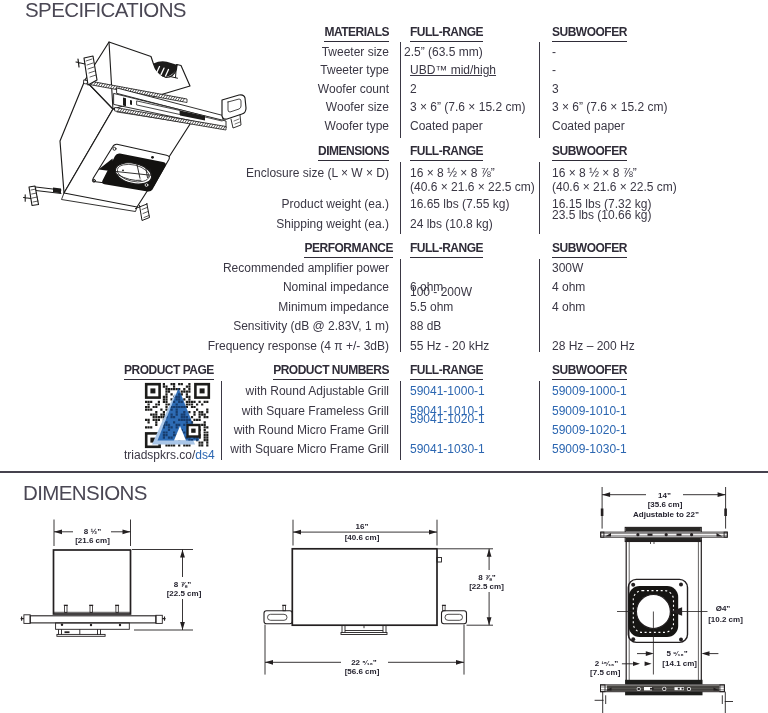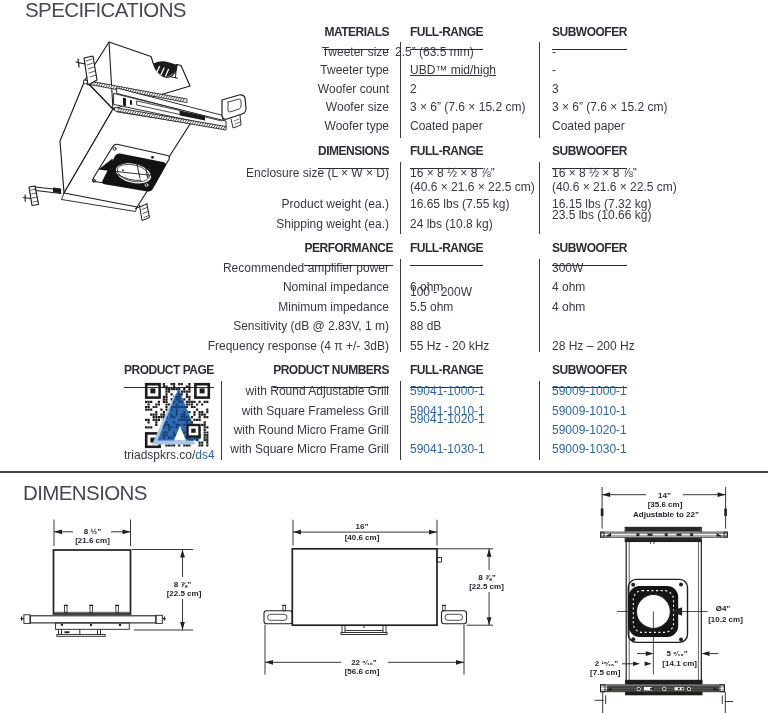--- a/index.html
+++ b/index.html
@@ -1,20 +1,20 @@
 <!DOCTYPE html>
 <html><head>
 <meta charset="utf-8">
 <style>
   html,body{margin:0;padding:0;background:#fff;width:768px;height:713px;overflow:hidden;}
   body{font-family:"Liberation Sans", sans-serif;position:relative;}
   .t{position:absolute;font-size:12px;color:#3a3744;white-space:nowrap;line-height:14px;}
   .lab{text-align:right;}
   .hd{font-weight:bold;color:#2f2c38;letter-spacing:-0.5px;}
-  .hd span{border-bottom:1.6px solid #2f2c38;padding-bottom:10px;display:inline-block;}
+  .hd span{border-bottom:1.6px solid #2f2c38;padding-bottom:2px;display:inline-block;}
   .vr{position:absolute;width:1.2px;background:#3a3744;}
   .blue{color:#2b66b1;}
   .title{position:absolute;font-size:20.5px;color:#4a4754;letter-spacing:-0.6px;}
 </style>
 </head>
 <body>
 
 <div class="title" style="left:25px;top:-2px;">SPECIFICATIONS</div>
 
 <svg style="position:absolute;left:18px;top:38px;" width="240" height="195" viewBox="18 38 240 195" fill="none" stroke="#1c1b1a" stroke-width="1.15" stroke-linejoin="round" stroke-linecap="round">
@@ -94,21 +94,21 @@
 
 <div class="t hd" style="left:410px;top:25px;"><span>FULL-RANGE</span></div>
 
 <div class="t hd" style="left:552px;top:25px;"><span>SUBWOOFER</span></div>
 
 <div class="vr" style="left:400px;top:42px;height:96px;"></div>
 
 <div class="vr" style="left:539px;top:42px;height:96px;"></div>
 
 <div class="t lab" style="right:379px;top:45px;">Tweeter size</div>
-<div class="t" style="left:395px;top:45px;">2.5” (63.5 mm)</div>
+<div class="t" style="left:404px;top:45px;">2.5” (63.5 mm)</div>
 <div class="t" style="left:552px;top:45px;">-</div>
 
 <div class="t lab" style="right:379px;top:63px;">Tweeter type</div>
 <div class="t" style="left:410px;top:63px;text-decoration:underline;">UBD™ mid/high</div>
 <div class="t" style="left:552px;top:63px;">-</div>
 
 <div class="t lab" style="right:379px;top:82px;text-align:center;">Woofer count</div>
 <div class="t" style="left:410px;top:82px;">2</div>
 <div class="t" style="left:552px;top:82px;">3</div>
 

